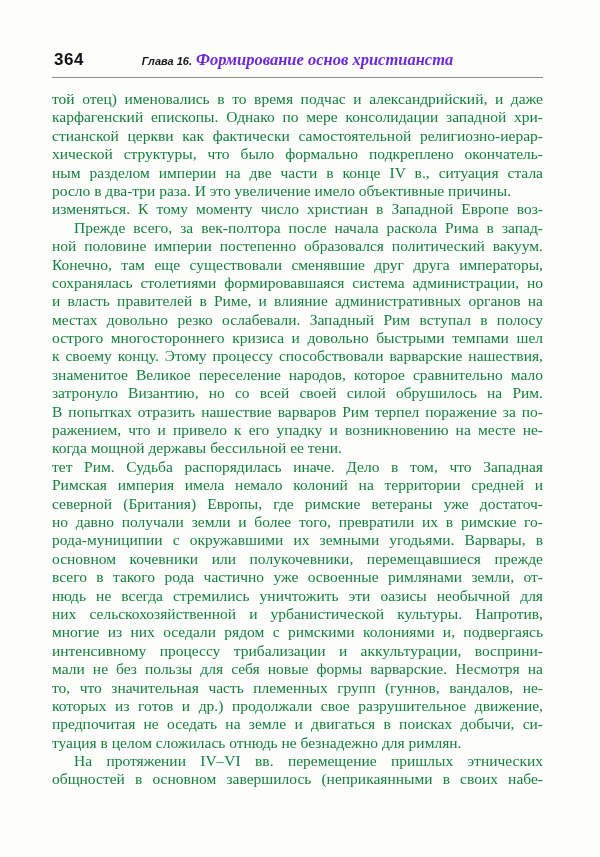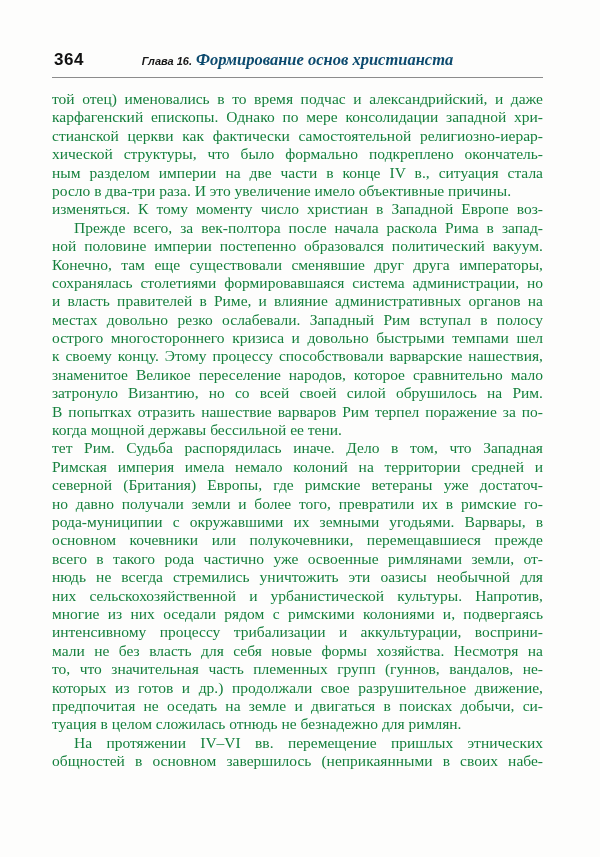--- a/index.html
+++ b/index.html
@@ -43,21 +43,21 @@
     font-style: italic;
     font-weight: 700;
     font-size: 11px;
     color: #161616;
   }
   .chapter-title {
     font-family: "Liberation Serif", serif;
     font-style: italic;
     font-weight: 700;
     font-size: 16.5px;
-    color: #0c4a6e;
+    color: #6d28d9;
     margin-left: 4px;
   }
   .page-body {
     margin-top: 12px;
     font-family: "Liberation Serif", serif;
     font-size: 15.5px;
     line-height: 18.4px;
     color: #15803d;
   }
   .paragraph { margin: 0; }
@@ -95,35 +95,36 @@
           <div class="line">ной половине империи постепенно образовался политический вакуум.</div>
           <div class="line">Конечно, там еще существовали сменявшие друг друга императоры,</div>
           <div class="line">сохранялась столетиями формировавшаяся система администрации, но</div>
           <div class="line">и власть правителей в Риме, и влияние административных органов на</div>
           <div class="line">местах довольно резко ослабевали. Западный Рим вступал в полосу</div>
           <div class="line">острого многостороннего кризиса и довольно быстрыми темпами шел</div>
           <div class="line">к своему концу. Этому процессу способствовали варварские нашествия,</div>
           <div class="line">знаменитое Великое переселение народов, которое сравнительно мало</div>
           <div class="line">затронуло Византию, но со всей своей силой обрушилось на Рим.</div>
           <div class="line">В попытках отразить нашествие варваров Рим терпел поражение за по-</div>
+          <div class="line">ражением, что и привело к его упадку и возникновению на месте не-</div>
           <div class="line end">когда мощной державы бессильной ее тени.</div>
         </div>
         <div class="paragraph">
           <div class="line">тет Рим. Судьба распорядилась иначе. Дело в том, что Западная</div>
           <div class="line">Римская империя имела немало колоний на территории средней и</div>
           <div class="line">северной (Британия) Европы, где римские ветераны уже достаточ-</div>
           <div class="line">но давно получали земли и более того, превратили их в римские го-</div>
           <div class="line">рода-муниципии с окружавшими их земными угодьями. Варвары, в</div>
           <div class="line">основном кочевники или полукочевники, перемещавшиеся прежде</div>
           <div class="line">всего в такого рода частично уже освоенные римлянами земли, от-</div>
           <div class="line">нюдь не всегда стремились уничтожить эти оазисы необычной для</div>
           <div class="line">них сельскохозяйственной и урбанистической культуры. Напротив,</div>
           <div class="line">многие из них оседали рядом с римскими колониями и, подвергаясь</div>
           <div class="line">интенсивному процессу трибализации и аккультурации, восприни-</div>
-          <div class="line">мали не без власть для себя новые формы хозяйства. Несмотря на</div>
+          <div class="line">мали не без пользы для себя новые формы варварские. Несмотря на</div>
           <div class="line">то, что значительная часть племенных групп (гуннов, вандалов, не-</div>
           <div class="line">которых из готов и др.) продолжали свое разрушительное движение,</div>
           <div class="line">предпочитая не оседать на земле и двигаться в поисках добычи, си-</div>
           <div class="line end">туация в целом сложилась отнюдь не безнадежно для римлян.</div>
         </div>
         <div class="paragraph">
           <div class="line indent">На протяжении IV–VI вв. перемещение пришлых этнических</div>
           <div class="line">общностей в основном завершилось (неприкаянными в своих набе-</div>
         </div>
       </div>

